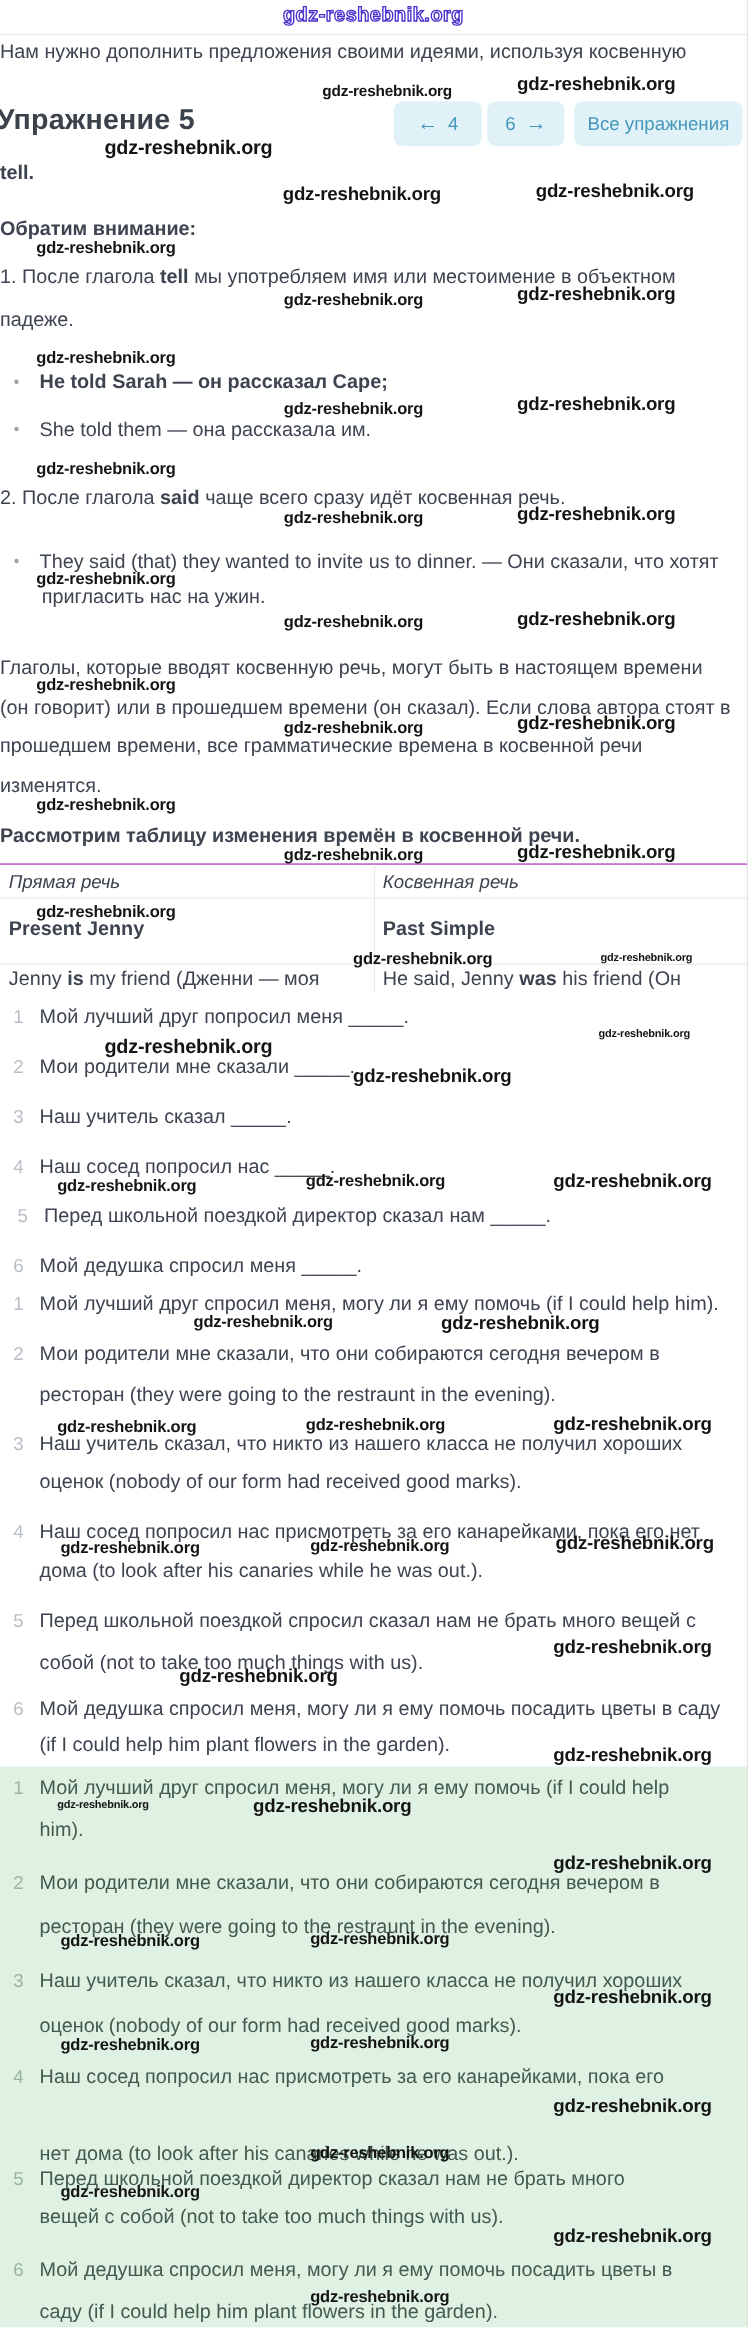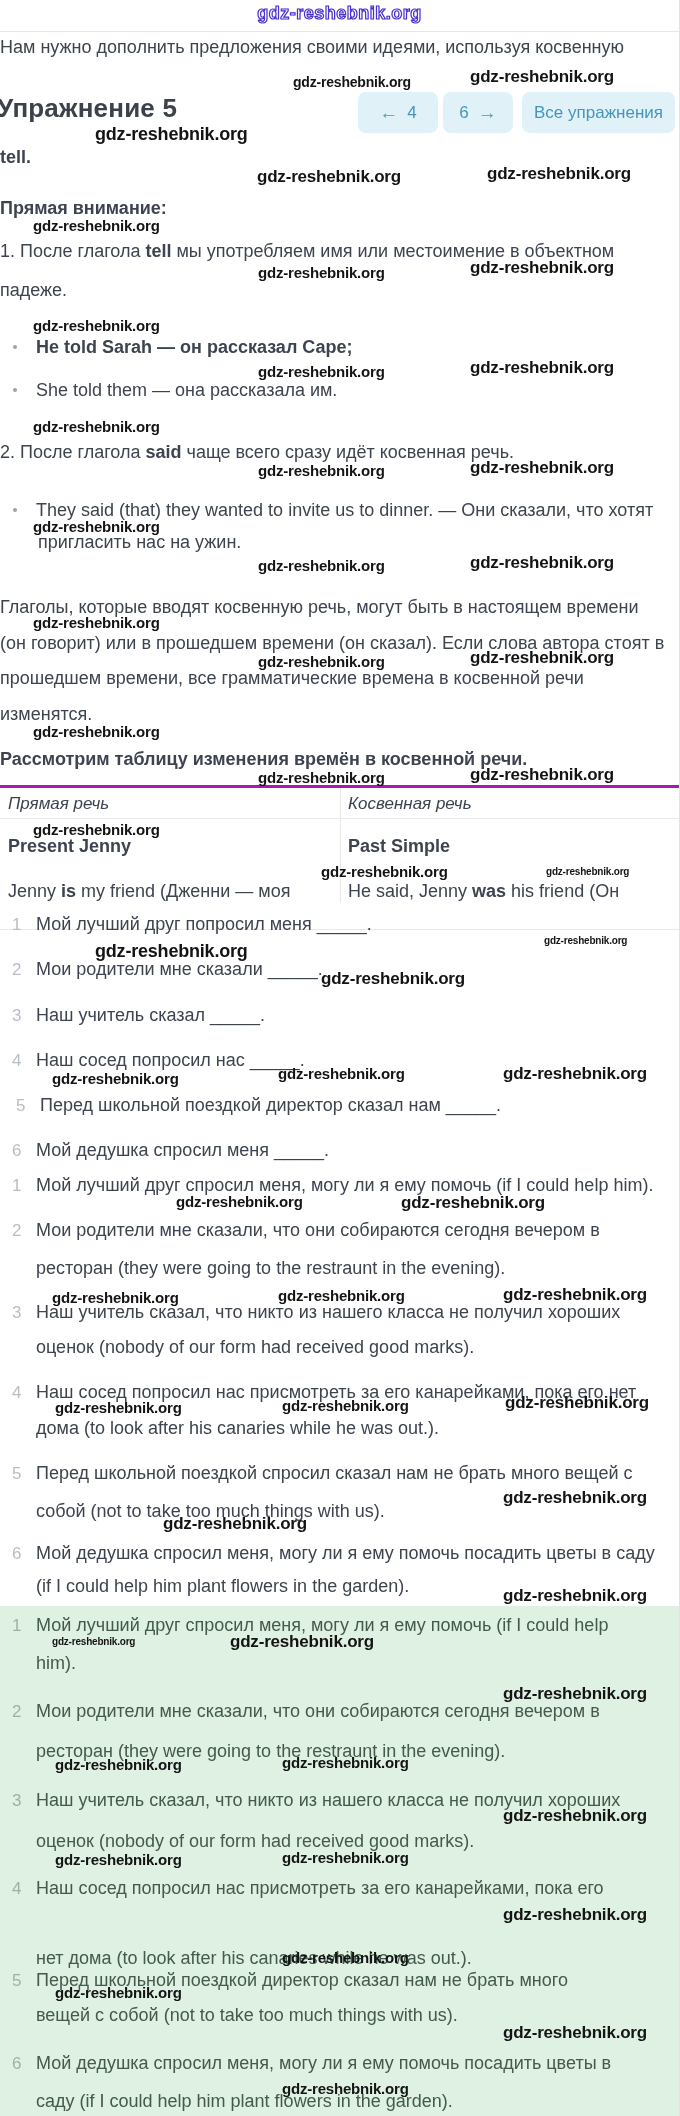--- a/index.html
+++ b/index.html
@@ -25,21 +25,21 @@
     font-size:18px;font-weight:bold;letter-spacing:.5px;
     color:#ffffff;-webkit-text-stroke:1.2px #4a30cf;text-shadow:0 0 1px #4a30cf;
   }
   .hairline{position:absolute;left:0;top:31px;width:680px;height:1px;background:#e8e8e8;}
   .btn{
     position:absolute;top:92px;height:41px;background:#e0f2f8;border-radius:8px;
     display:flex;align-items:center;justify-content:center;gap:9px;
     color:#4596bb;font-size:17px;cursor:pointer;box-sizing:border-box;
   }
   .btn .arrow{font-size:19px;}
-  .table{position:absolute;left:0;top:785px;width:680px;height:145px;border-top:3px solid #a21caf;border-bottom:1px solid #e9e9e9;box-sizing:border-box;}
+  .table{position:absolute;left:0;top:785px;width:680px;height:92px;border-top:1px solid #a21caf;border-bottom:1px solid #e9e9e9;box-sizing:border-box;}
   .t-divider{position:absolute;left:340px;top:0;width:1px;height:115px;background:#e9e9e9;}
   .t-rowline{position:absolute;left:0;top:30px;width:680px;height:1px;background:#e9e9e9;}
   .t-head{position:absolute;top:6px;font-size:17px;font-style:italic;color:#3d4450;white-space:nowrap;}
   .t-cell{position:absolute;font-size:18px;color:#3d4450;white-space:nowrap;}
   .green{position:absolute;left:0;top:1606px;width:680px;height:510px;background:#def1e3;}
 </style>
 </head>
 <body>
 
 <div class="wm-blue">gdz-reshebnik.org</div>
@@ -55,21 +55,21 @@
 <div class="btn" style="left:443px;width:70px;">
   <span>6</span>
   <span class="arrow">→</span>
 </div>
 <div class="btn" style="left:522px;width:153px;">
   <span>Все упражнения</span>
 </div>
 
 <div class="ln b" style="left:0;top:146px;">tell.</div>
 
-<div class="ln b" style="left:0;top:197px;">Прямая внимание:</div>
+<div class="ln b" style="left:0;top:197px;">Обратим внимание:</div>
 
 <div class="ln" style="left:0;top:240px;"><span>1. После глагола </span><span class="b">tell</span><span> мы употребляем имя или местоимение в объектном</span></div>
 <div class="ln" style="left:0;top:279px;">падеже.</div>
 
 <span class="dot" style="left:13px;top:345px;"></span>
 <div class="ln" style="left:36px;top:336px;font-weight:bold;">He told Sarah — он рассказал Саре;</div>
 <span class="dot" style="left:13px;top:388px;"></span>
 <div class="ln" style="left:36px;top:379px;">She told them — она рассказала им.</div>
 
 <div class="ln" style="left:0;top:441px;"><span>2. После глагола </span><span class="b">said</span><span> чаще всего сразу идёт косвенная речь.</span></div>

